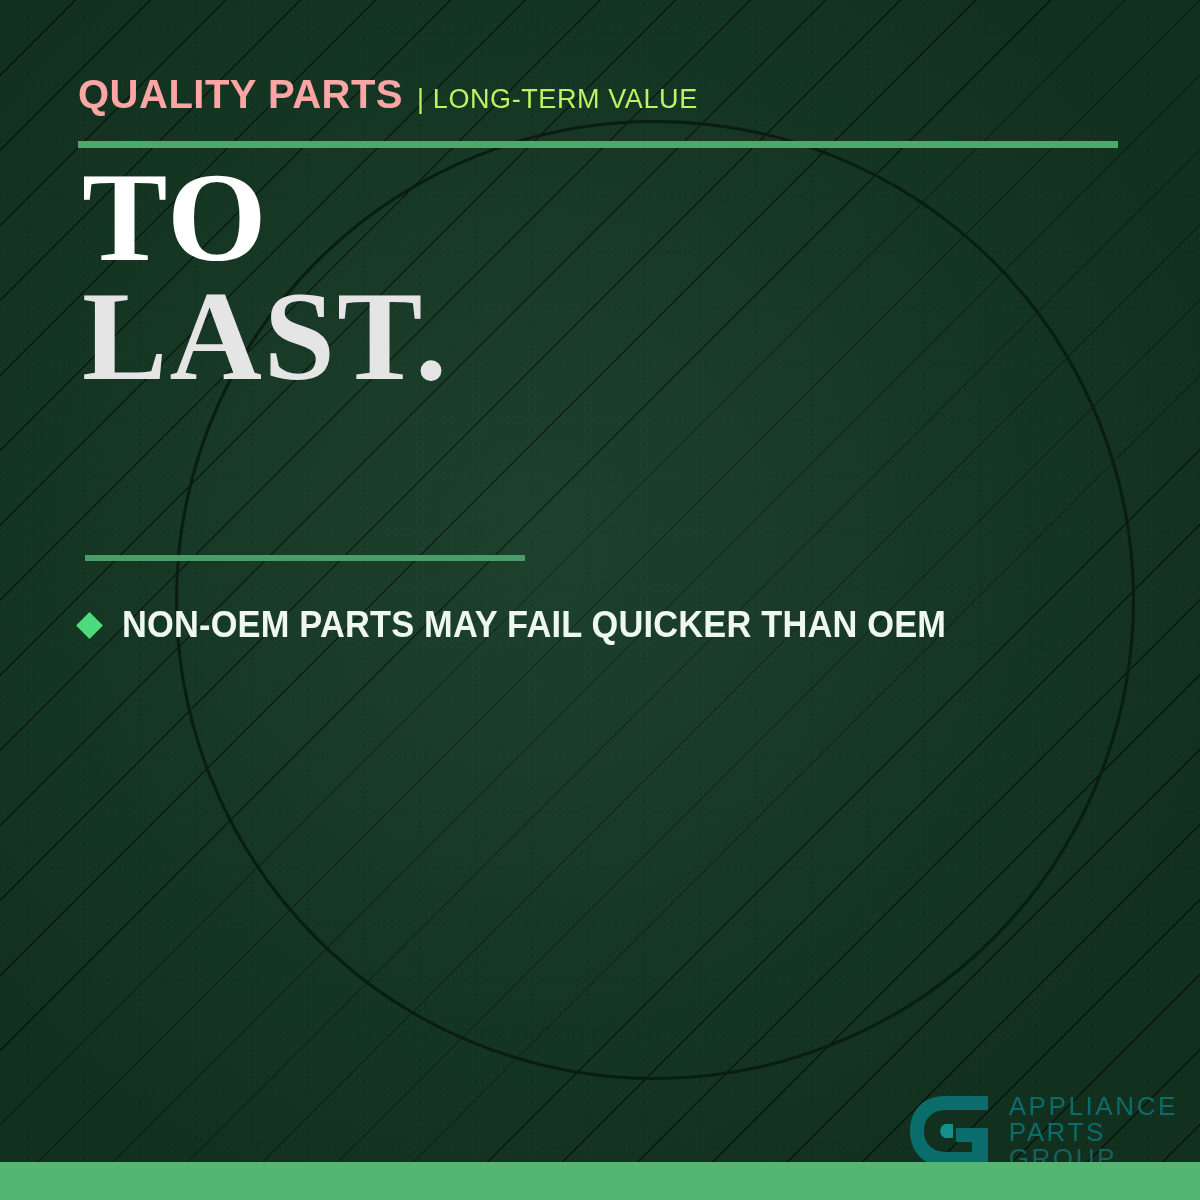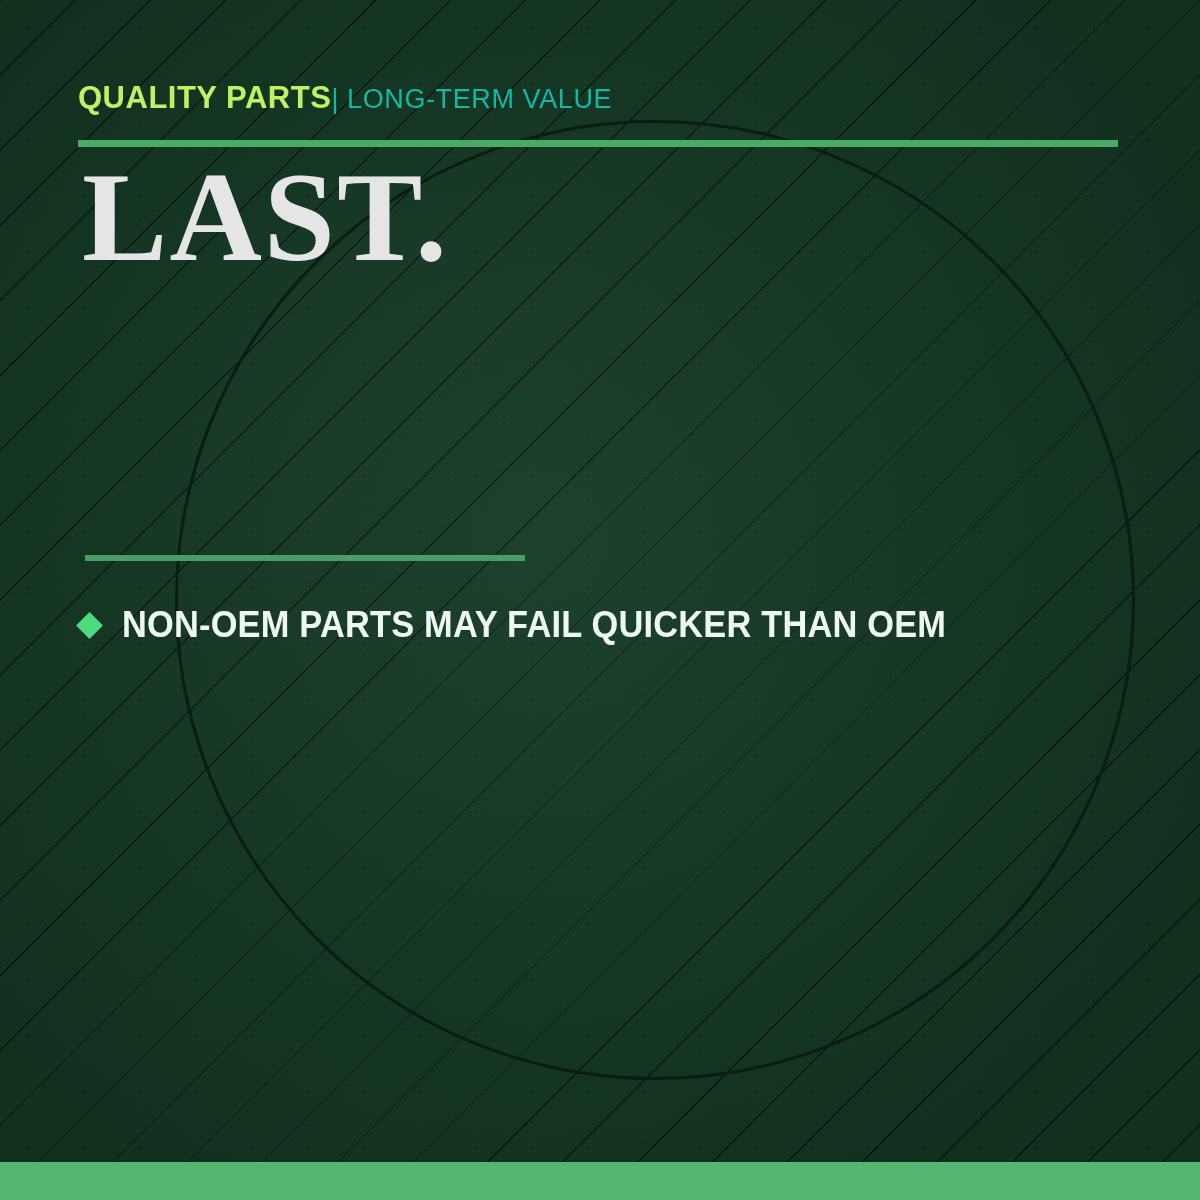--- a/index.html
+++ b/index.html
@@ -59,32 +59,31 @@
   .header {
     position:absolute;
     left:78px; top:72px;
     width:1044px;
   }
   .kicker-line {
     display:flex; align-items:baseline;
     white-space:nowrap;
   }
   .kicker-main {
-    font-size:31px;
+    font-size:40px;
     font-weight:bold;
     letter-spacing:0.5px;
-    color:#bef264;
-    margin-top:8px;
+    color:#fca5a5;
   }
   .kicker-sub {
     font-size:27px;
     font-weight:normal;
     letter-spacing:0.6px;
-    color:#14b8a6;
-    margin-left:0;
+    color:#bef264;
+    margin-left:14px;
   }
   .header-rule {
     margin-top:24px;
     height:7px;
     width:1040px;
     background:#4aab68;
   }
 
   
   .headline {
@@ -185,35 +184,49 @@
 
   <div class="header">
     <div class="kicker-line">
       <span class="kicker-main">QUALITY PARTS</span>
       <span class="kicker-sub">| LONG-TERM VALUE</span>
     </div>
     <div class="header-rule"></div>
   </div>
 
   <div class="headline">
+    <span class="headline-row hl-white">TO</span>
     <span class="headline-row hl-green">LAST.</span>
   </div>
 
   <div class="sub-rule"></div>
 
   <div class="bullets">
 
 
     <div class="bullet-row">
       <span class="bullet-diamond"></span>
       <span class="bullet-text">NON-OEM PARTS MAY FAIL QUICKER THAN OEM</span>
     </div>
 
 
 
   </div>
 
+  <div class="logo">
+    <span class="logo-mark">
+      <svg width="96" height="86" viewBox="0 0 96 86" xmlns="http://www.w3.org/2000/svg">
+        <path d="M88 8 H44 C24 8 10 22 10 43 C10 64 24 78 44 78 H88 V40 H56 V54 H72 V64 H46 C32 64 24 55 24 43 C24 31 32 22 46 22 H88 Z" fill="#0b6d6b"></path>
+        <path d="M45 36 A7.5 7.5 0 0 0 45 50 L53 50 L53 36 Z" fill="#14918a"></path>
+      </svg>
+    </span>
+    <span class="logo-words">
+      <span class="logo-word w1">APPLIANCE</span>
+      <span class="logo-word w2">PARTS</span>
+      <span class="logo-word w3">GROUP</span>
+    </span>
+  </div>
 
   <div class="bottom-bar">
     <div class="bottom-bar-noise"></div>
   </div>
 
 </div>
 
 </body></html>

